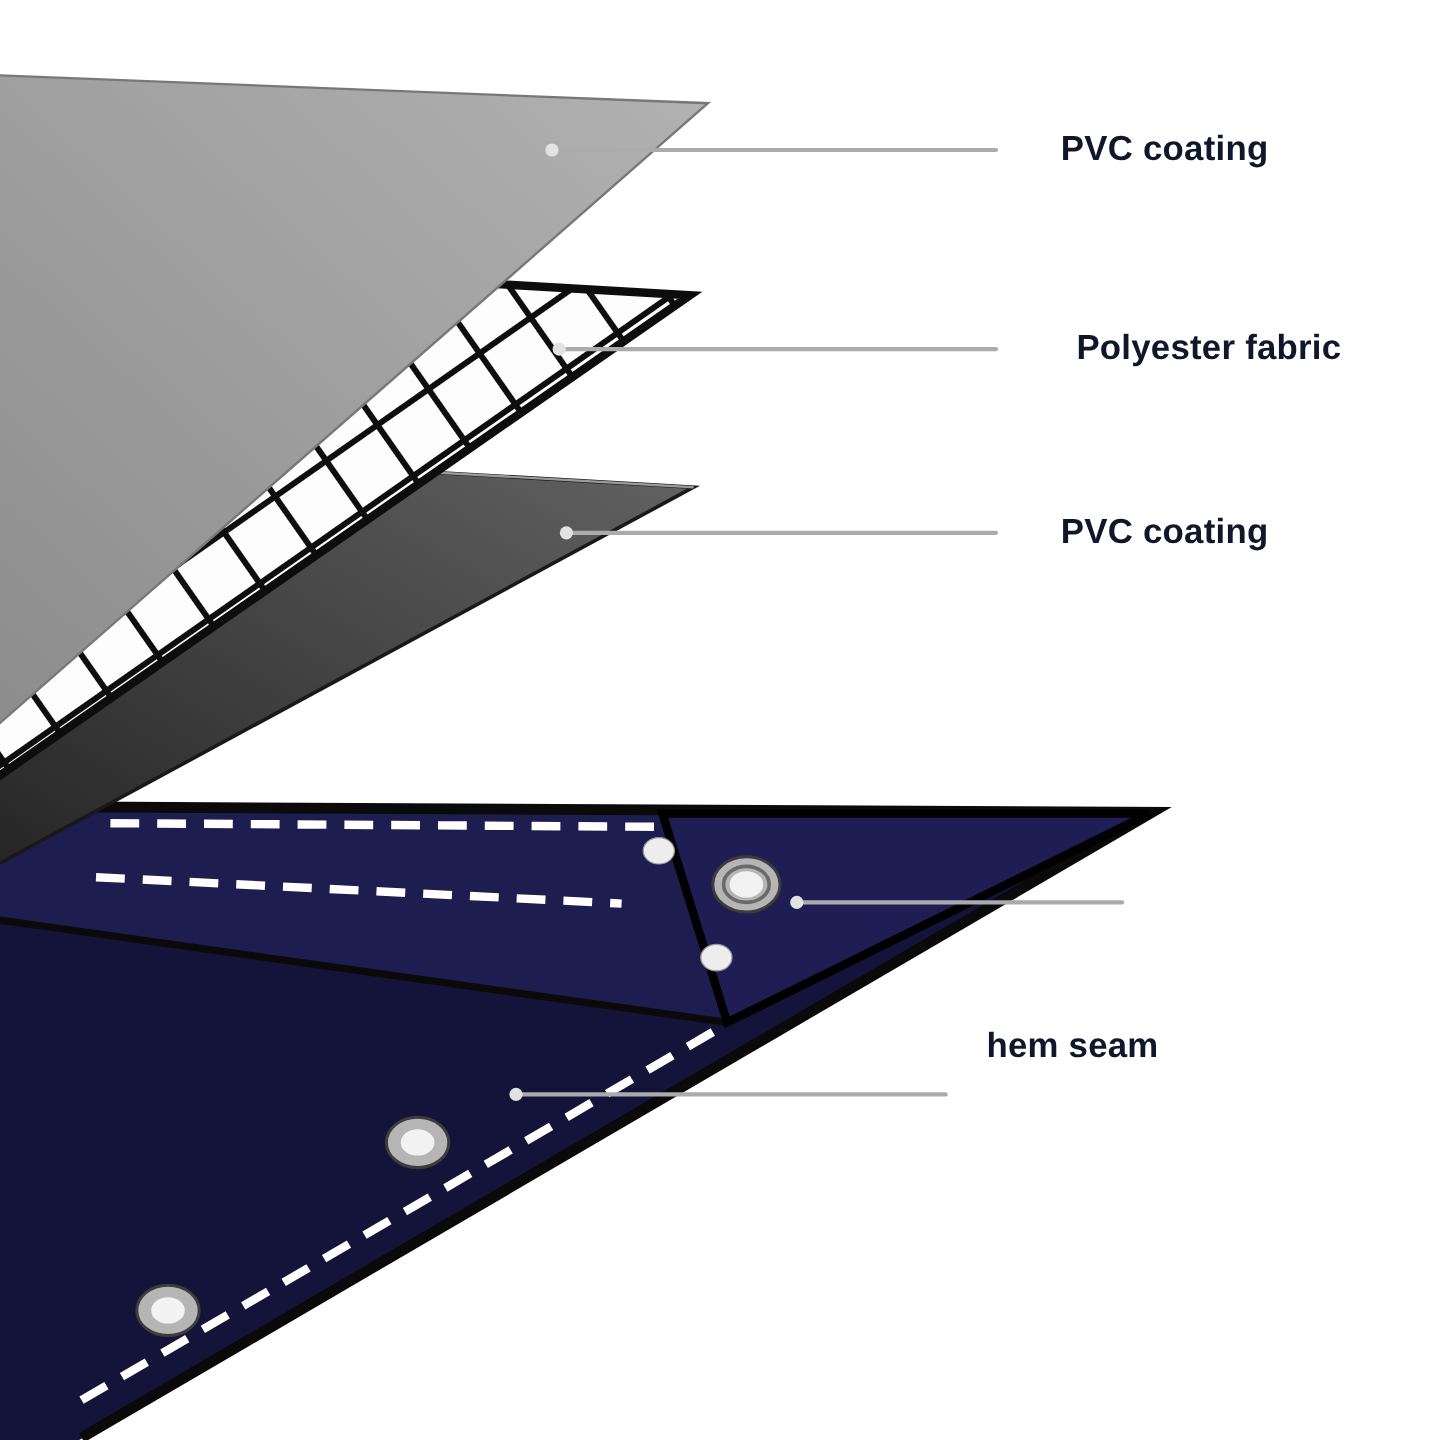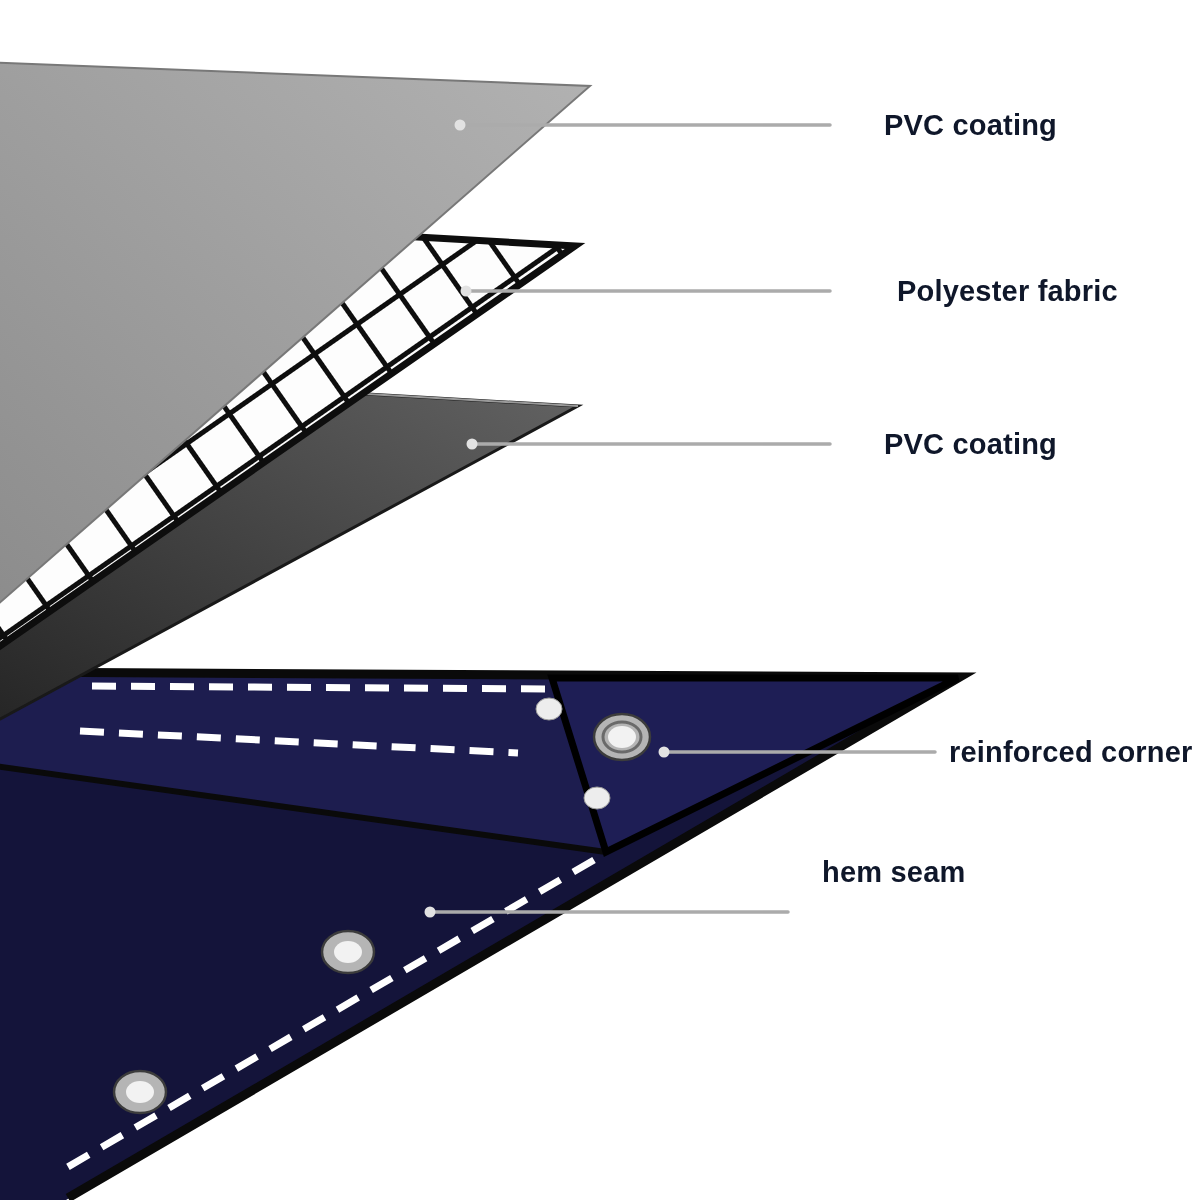--- a/index.html
+++ b/index.html
@@ -124,17 +124,16 @@
       <circle cx="430" cy="912" r="5.5" fill="#e2e2e2"></circle>
     </g>
   </svg>
 
   <div class="label" id="lbl-pvc-top">PVC coating</div>
 
   <div class="label" id="lbl-polyester">Polyester fabric</div>
 
   <div class="label" id="lbl-pvc-bottom">PVC coating</div>
 
-  <div class="label" id="lbl-corner">reinforced corner</div>
 
   <div class="label" id="lbl-hem">hem seam</div>
 
 </div>
 
 </body></html>

